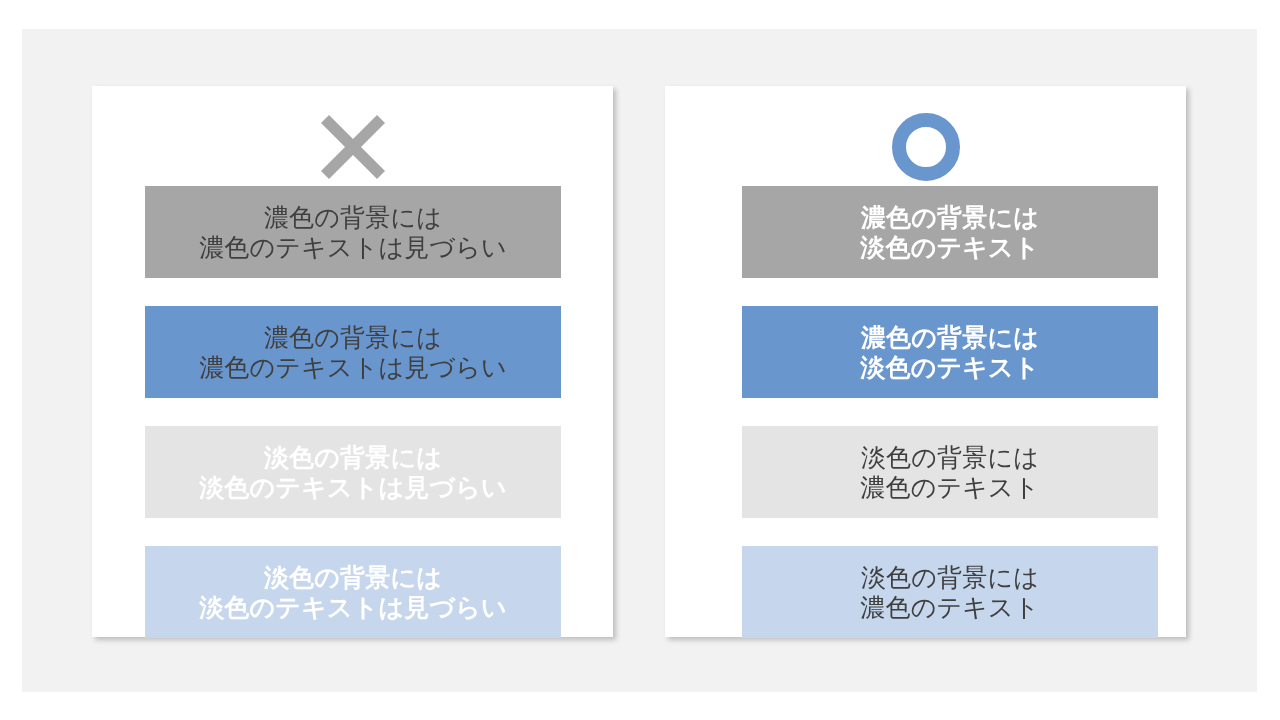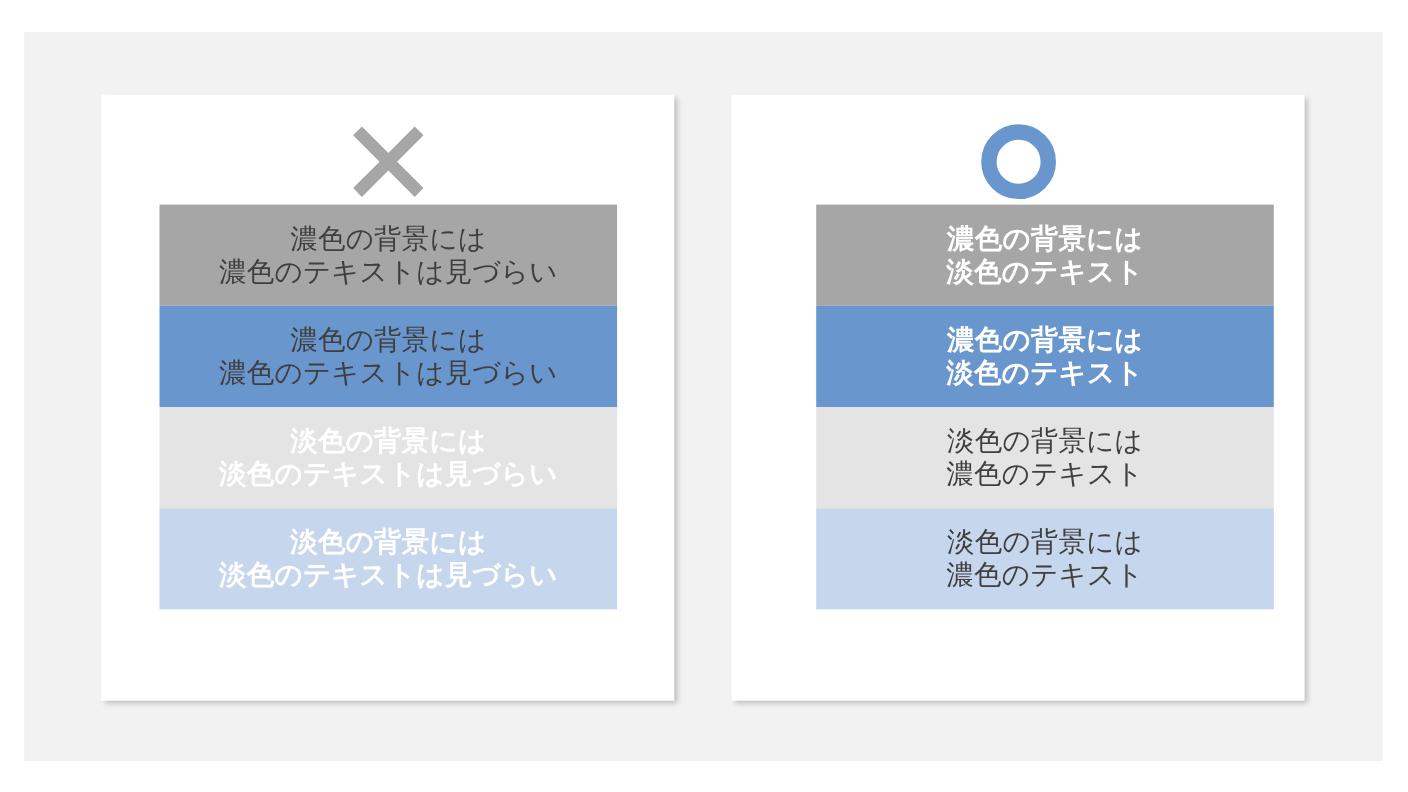--- a/index.html
+++ b/index.html
@@ -49,21 +49,21 @@
 
   .rows {
     position: absolute;
     top: 100px;
     left: 0;
     width: 100%;
   }
 
   .row {
     height: 92px;
-    margin-bottom: 0;
+    margin-bottom: 28px;
     display: flex;
     flex-direction: column;
     align-items: center;
     justify-content: center;
     box-sizing: border-box;
   }
   .row:last-child { margin-bottom: 0; }
 
   .card-bad .row  { width: 416px; margin-left: 53px; }
   .card-good .row { width: 416px; margin-left: 77px; }

